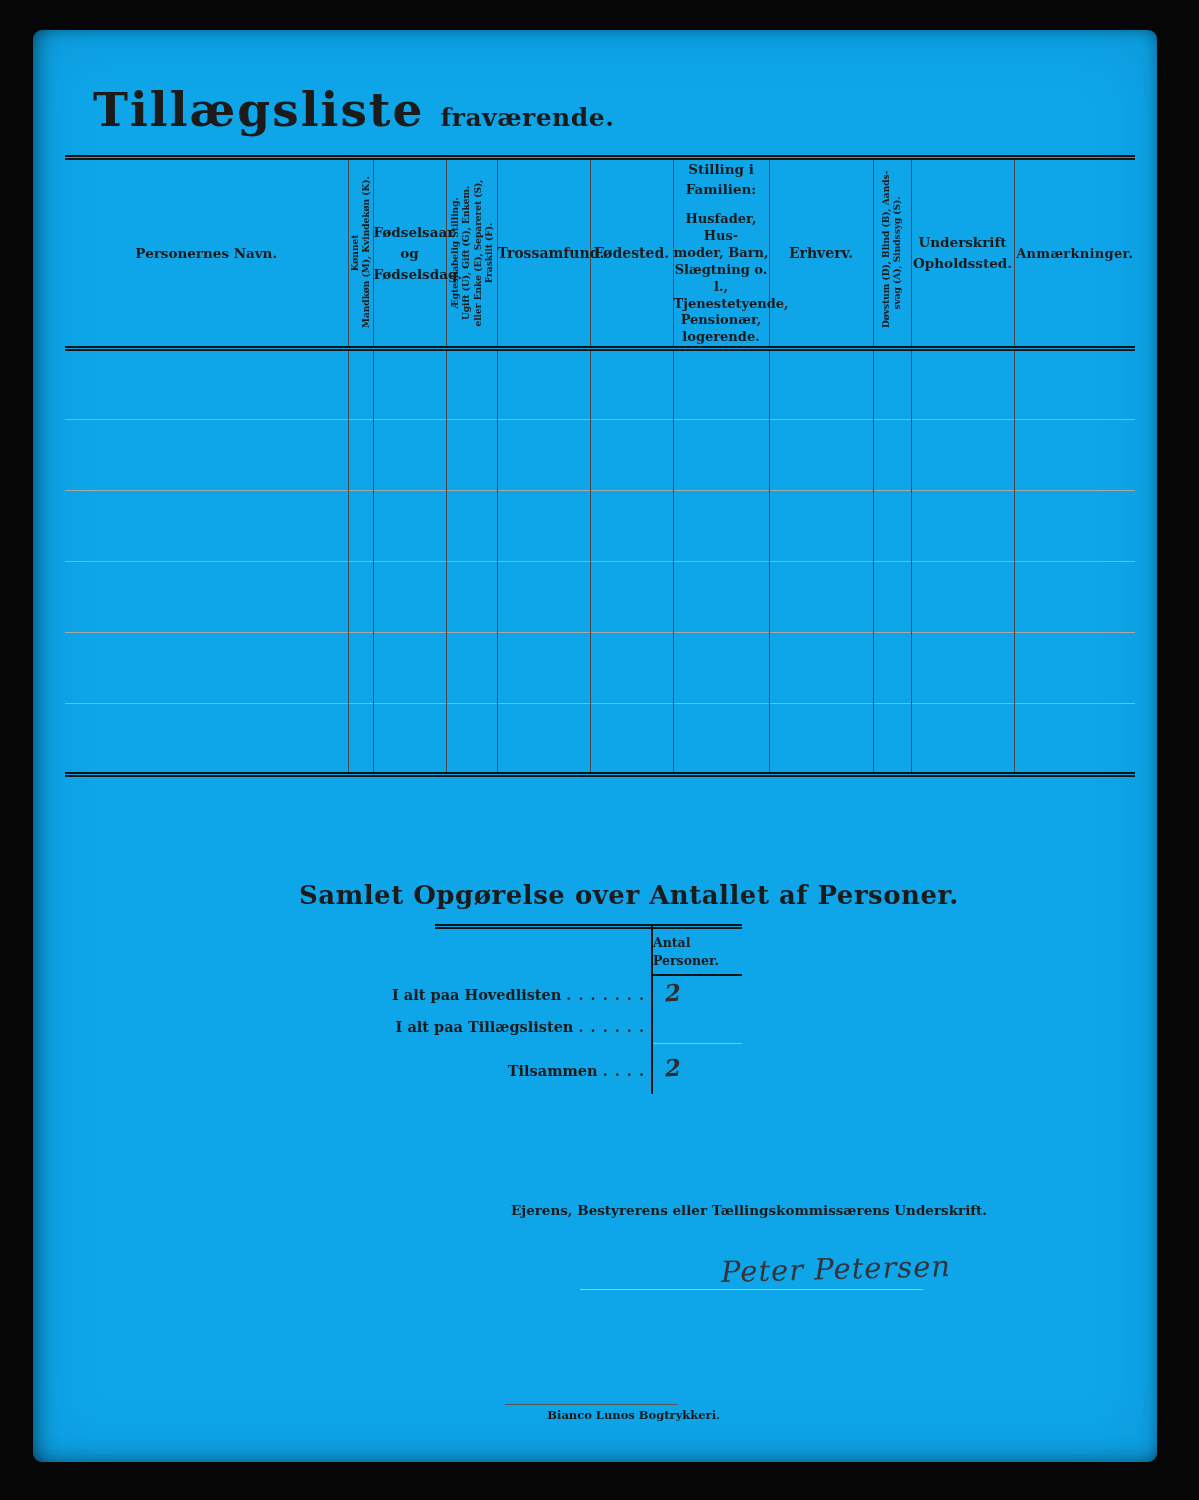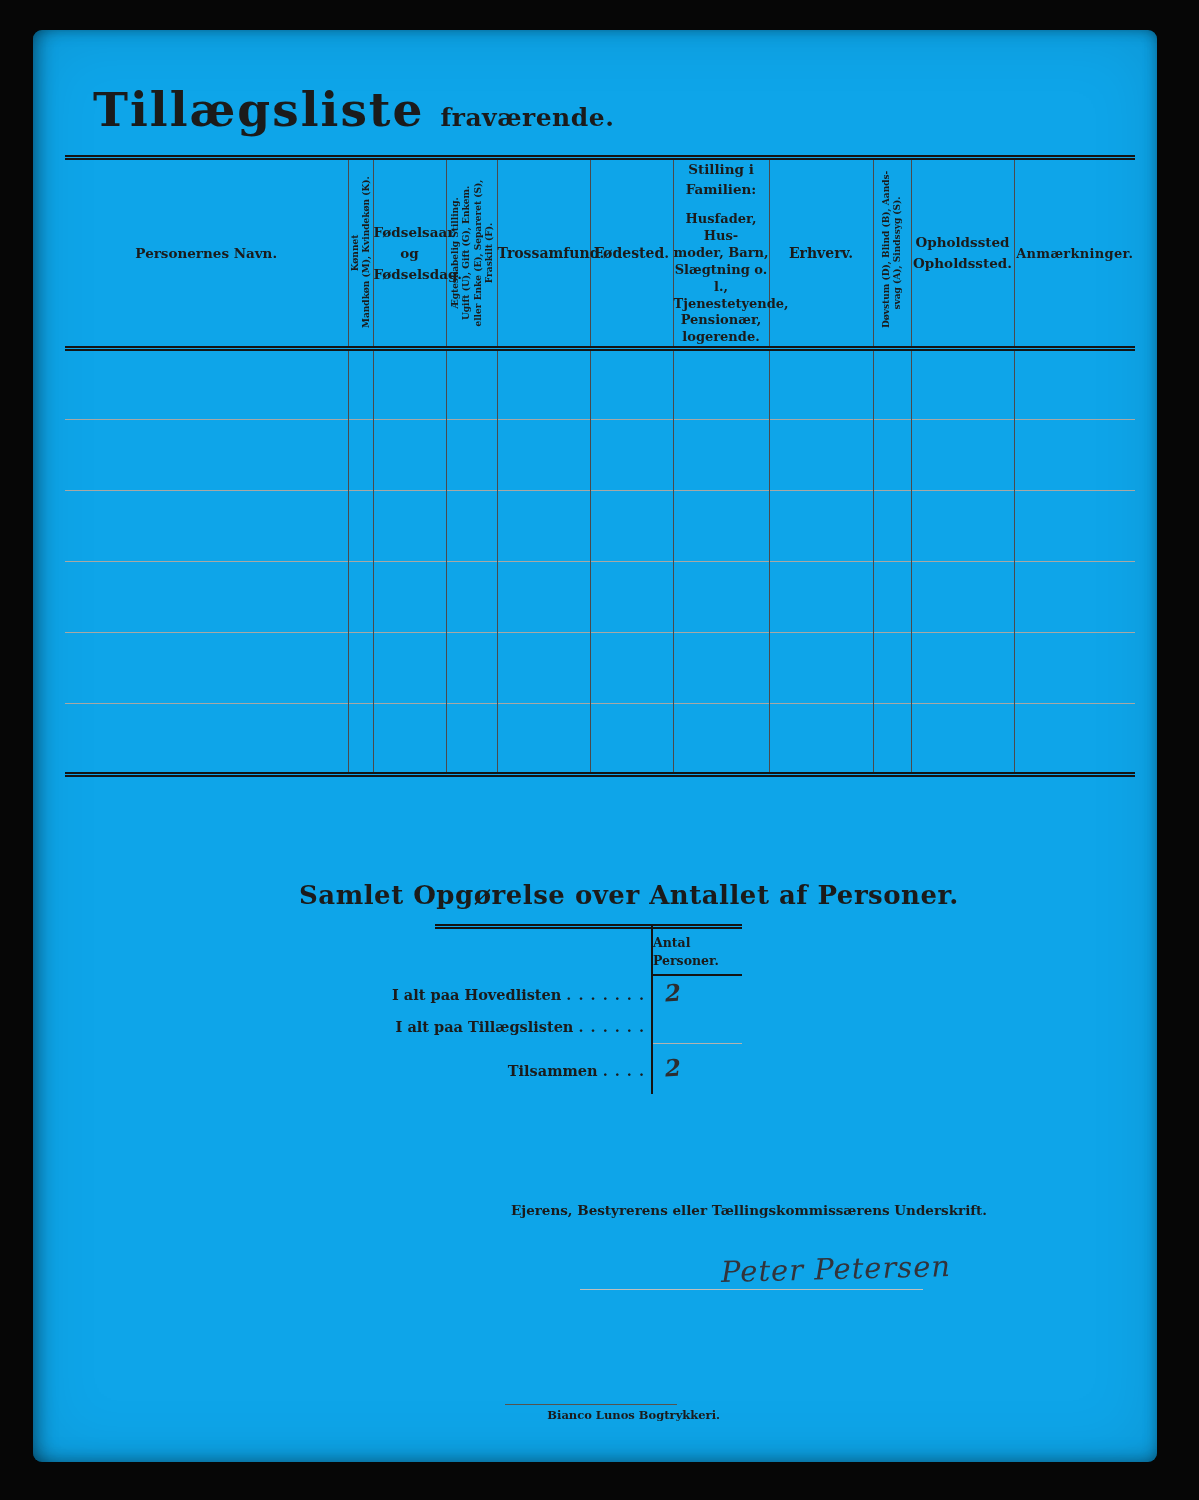--- a/index.html
+++ b/index.html
@@ -177,21 +177,21 @@
         <th class="h-lg">
           <div>Erhverv.</div>
         </th>
         <th class="rot-cell">
           <div class="rot">
             <div>Døvstum (D), Blind (B), Aands-</div>
             <div>svag (A), Sindssyg (S).</div>
           </div>
         </th>
         <th class="h-md">
-          <div>Opholdssted</div>
+          <div>Underskrift</div>
           <div>Opholdssted.</div>
         </th>
         <th class="h-heavy">
           <div>Anmærkninger.</div>
         </th>
       </tr>
     </thead>
     <tbody>
       <tr>
           <td></td>

